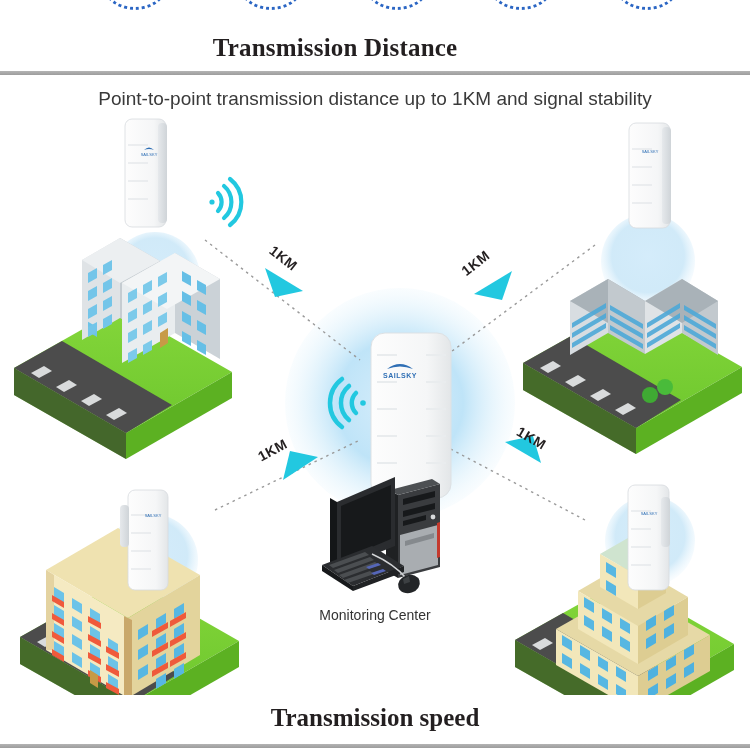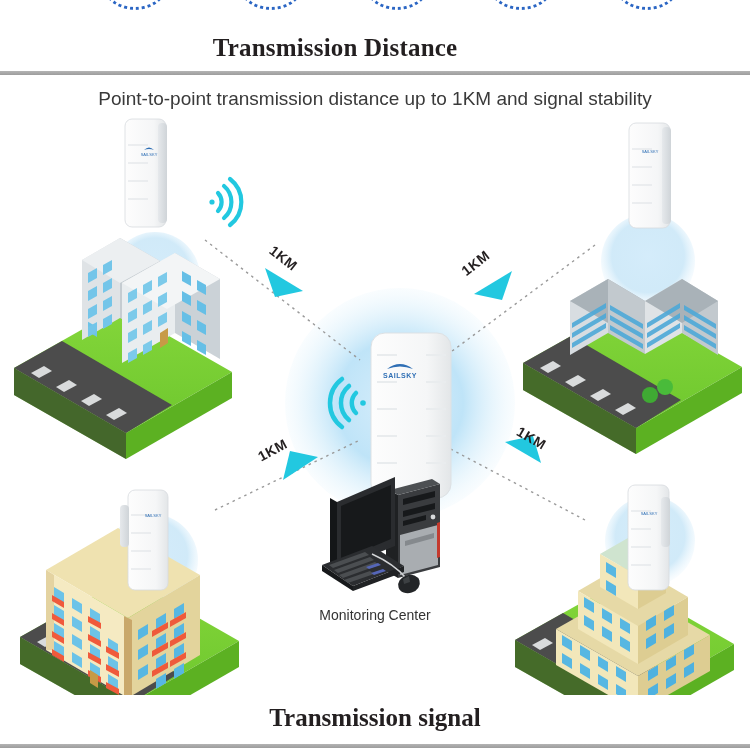--- a/index.html
+++ b/index.html
@@ -502,16 +502,16 @@
     </svg>
 
     <div class="km-label" style="left:268px; top:145px; transform:rotate(38deg);">1KM</div>
     <div class="km-label" style="left:460px; top:150px; transform:rotate(-38deg);">1KM</div>
     <div class="km-label" style="left:257px; top:337px; transform:rotate(-28deg);">1KM</div>
     <div class="km-label" style="left:516px; top:325px; transform:rotate(30deg);">1KM</div>
 
     <div class="mon-label" style="top:502px;">Monitoring Center</div>
   </div>
 
-  <div class="title-bottom">Transmission signal</div>
+  <div class="title-bottom">Transmission speed</div>
   <div class="divider bottom"></div>
 
 </div>
 
 </body></html>

